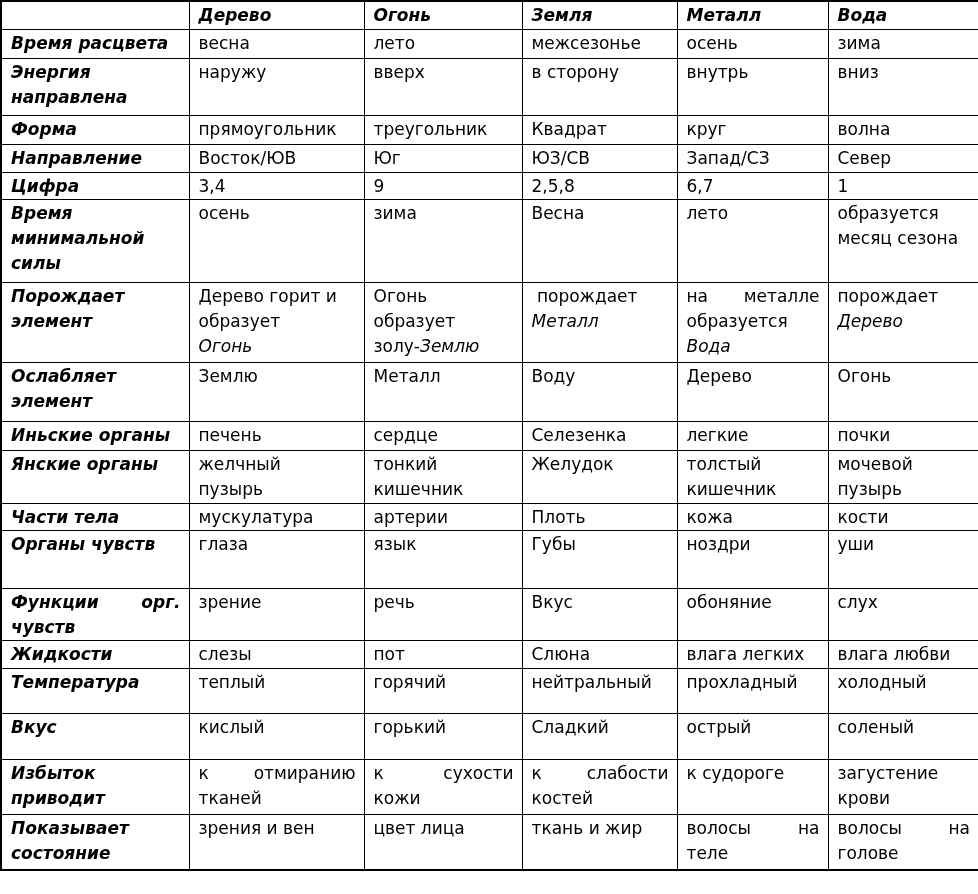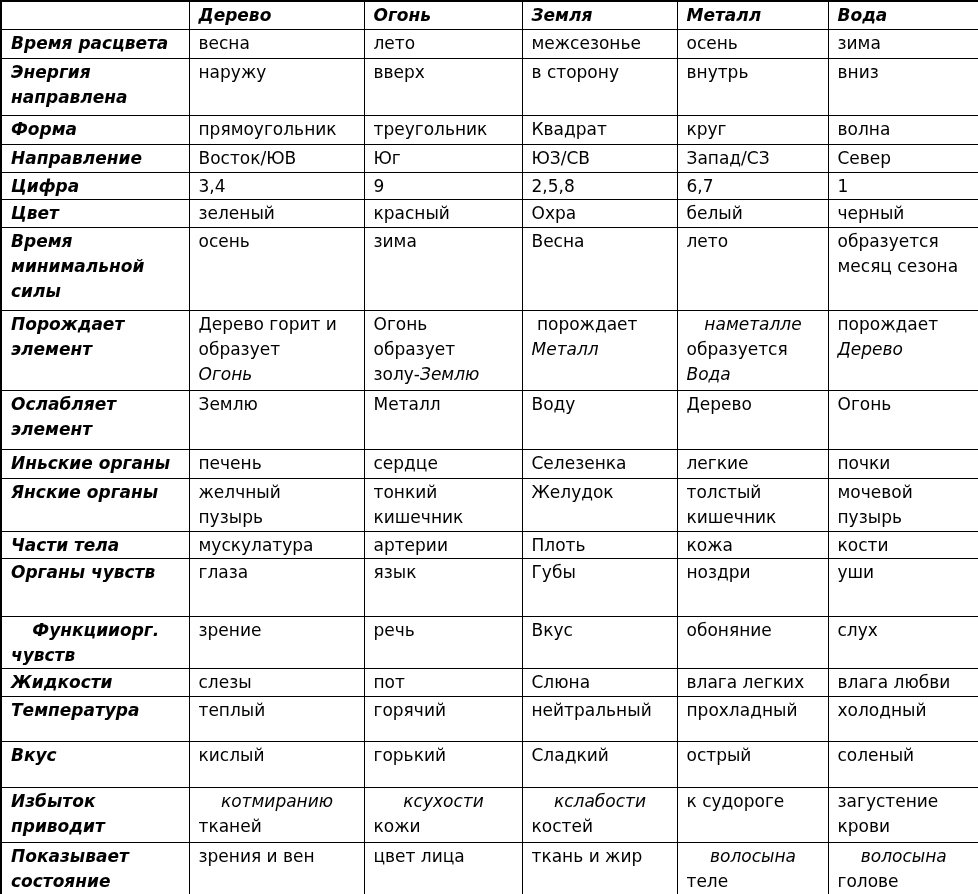--- a/index.html
+++ b/index.html
@@ -34,23 +34,22 @@
   table.wu-xing th.row-label {
     font-weight: bold;
     font-style: italic;
   }
   .line {
     white-space: pre-wrap;
     min-height: 25px;
   }
   .line.just {
     display: flex;
-    justify-content: center;
+    justify-content: space-between;
     white-space: normal;
-    font-style: italic;
   }
   em { font-style: italic; }
 </style>
 </head>
 <body>
 
 <table class="wu-xing">
   <colgroup>
       <col style="width: 188px;">
       <col style="width: 175px;">
@@ -176,40 +175,20 @@
         <td>
           <div class="line">2,5,8</div>
         </td>
         <td>
           <div class="line">6,7</div>
         </td>
         <td>
           <div class="line">1</div>
         </td>
       </tr>
-      <tr style="height: 28px;">
-        <th class="row-label">
-          <div class="line">Цвет</div>
-        </th>
-        <td>
-          <div class="line">зеленый</div>
-        </td>
-        <td>
-          <div class="line">красный</div>
-        </td>
-        <td>
-          <div class="line">Охра</div>
-        </td>
-        <td>
-          <div class="line">белый</div>
-        </td>
-        <td>
-          <div class="line">черный</div>
-        </td>
-      </tr>
       <tr style="height: 83px;">
         <th class="row-label">
           <div class="line">Время</div>
           <div class="line">минимальной</div>
           <div class="line">силы</div>
         </th>
         <td>
           <div class="line">осень</div>
         </td>
         <td>

